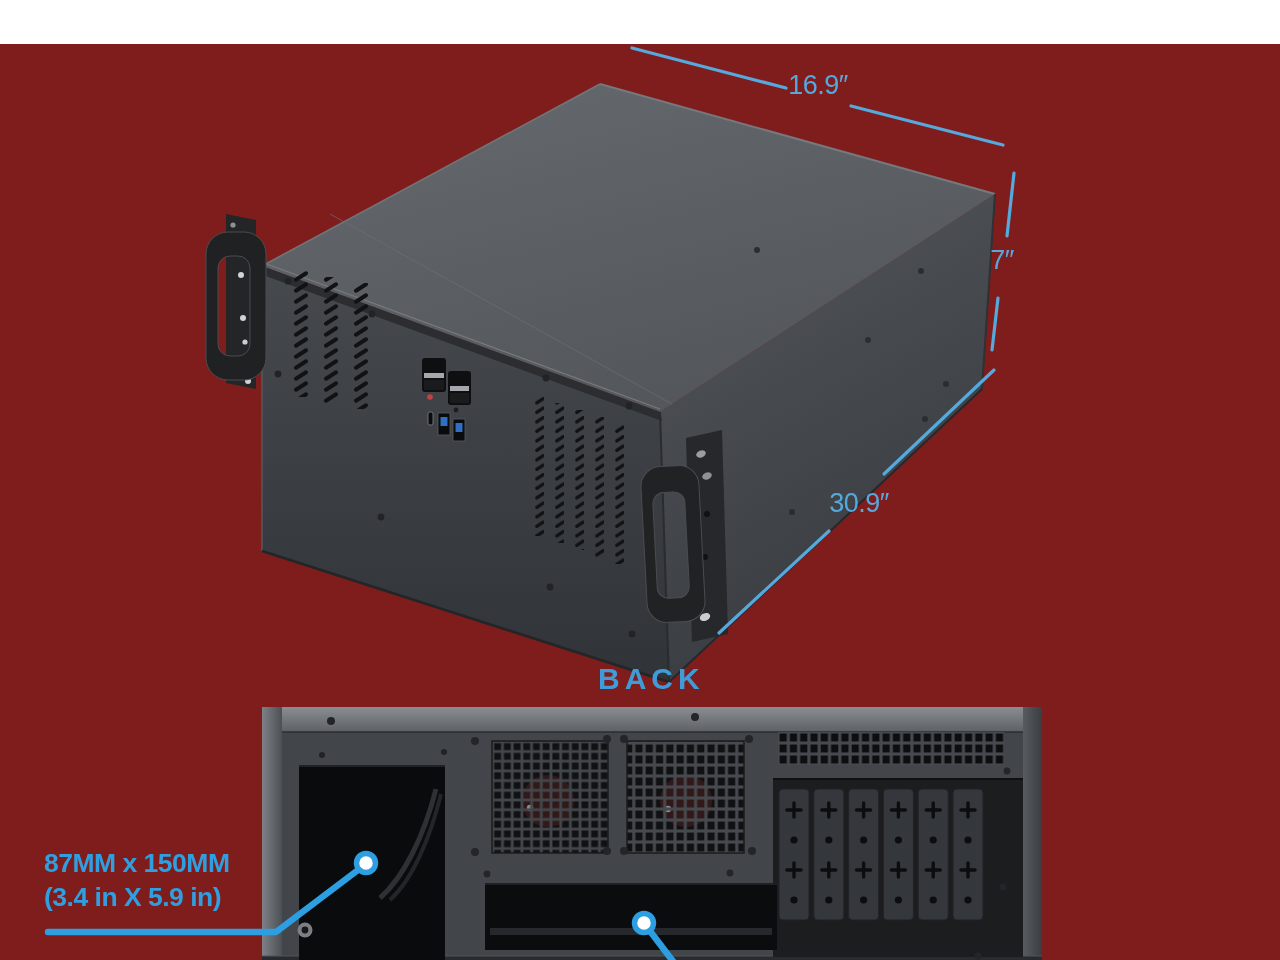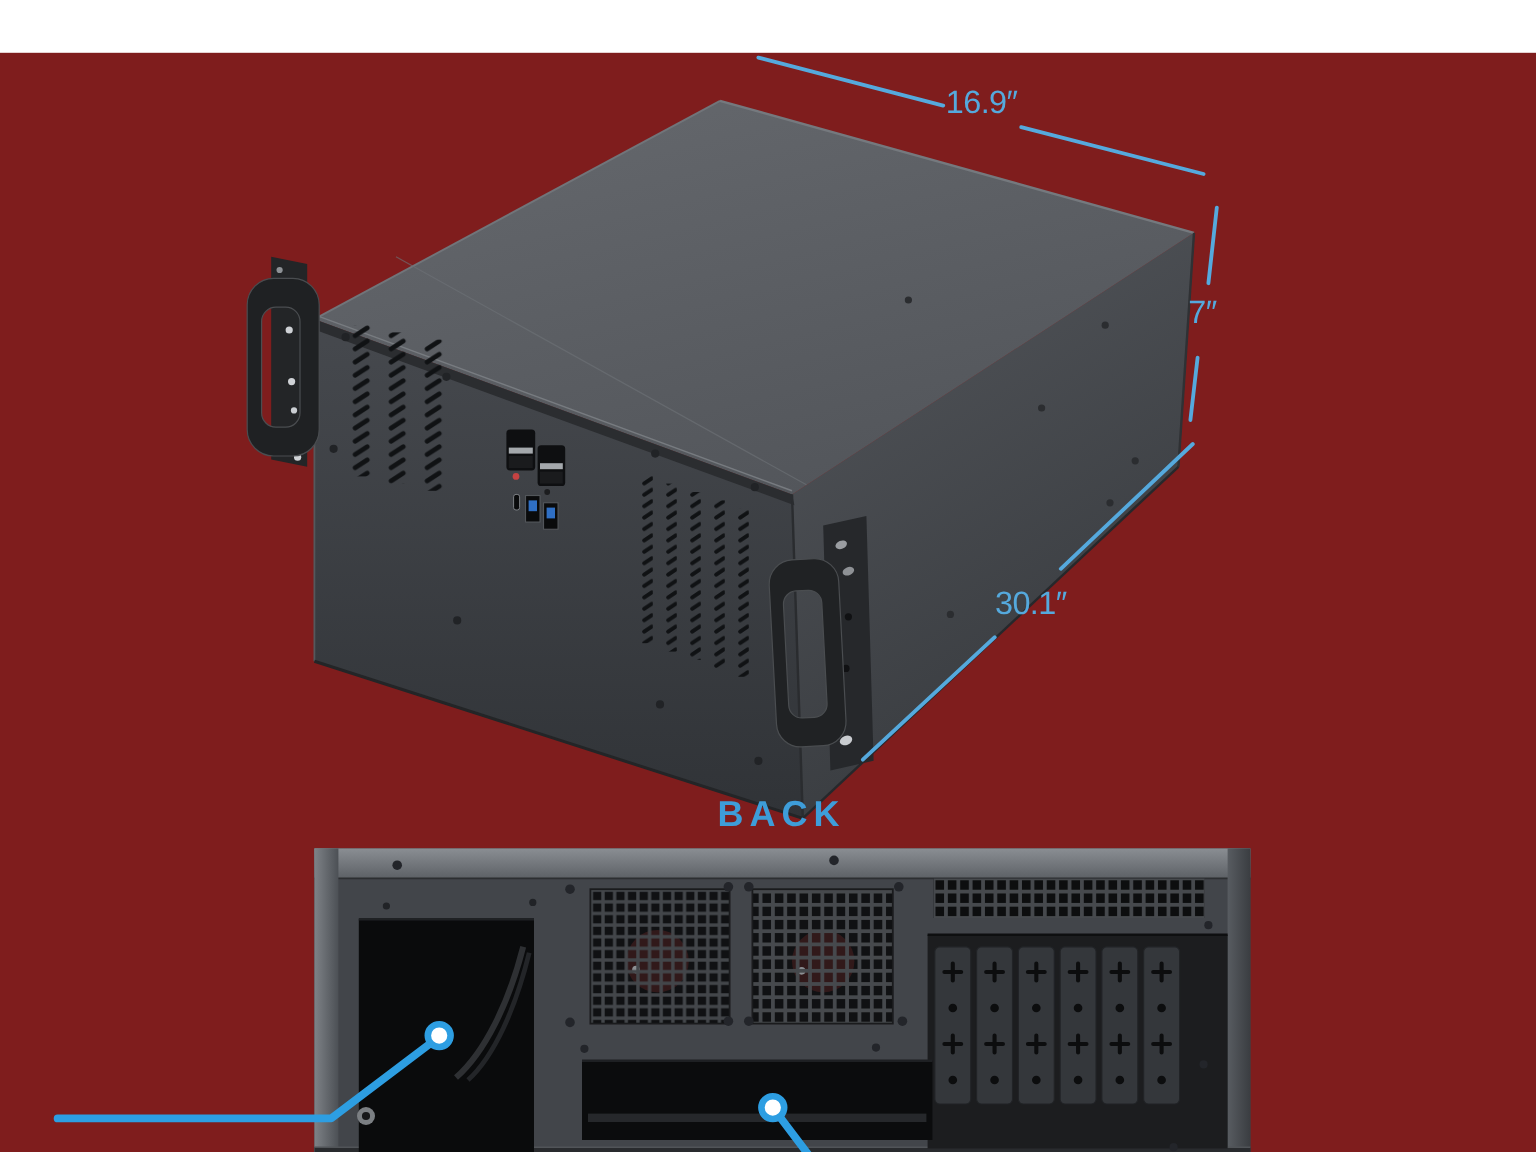--- a/index.html
+++ b/index.html
@@ -264,19 +264,23 @@
     <circle cx="366" cy="819" r="9.5" fill="#ffffff" stroke="#2d9ee2" stroke-width="5.5"></circle>
   </g>
   <g>
     <polyline points="650,887 697,949 1237,949" fill="none" stroke="#2d9ee2" stroke-width="6.5" stroke-linejoin="round" stroke-linecap="round"></polyline>
     <circle cx="644" cy="879" r="9.5" fill="#ffffff" stroke="#2d9ee2" stroke-width="5.5"></circle>
   </g>
 </svg>
 
 <div class="label center" style="left:778px;top:26px;width:80px;">16.9″</div>
 <div class="label center" style="left:980px;top:201px;width:44px;">7″</div>
-<div class="label center" style="left:817px;top:444px;width:84px;">30.1″</div>
+<div class="label center" style="left:817px;top:444px;width:84px;">30.9″</div>
 
 <div class="back-title" style="left:598px;top:618px;width:160px;">BACK</div>
 
-
-
+<div class="annotation" style="left:44px;top:802px;">
+  <div>87MM x 150MM</div>
+  <div>(3.4 in X 5.9 in)</div>
 </div>
 
+
+</div>
+
 </body></html>

